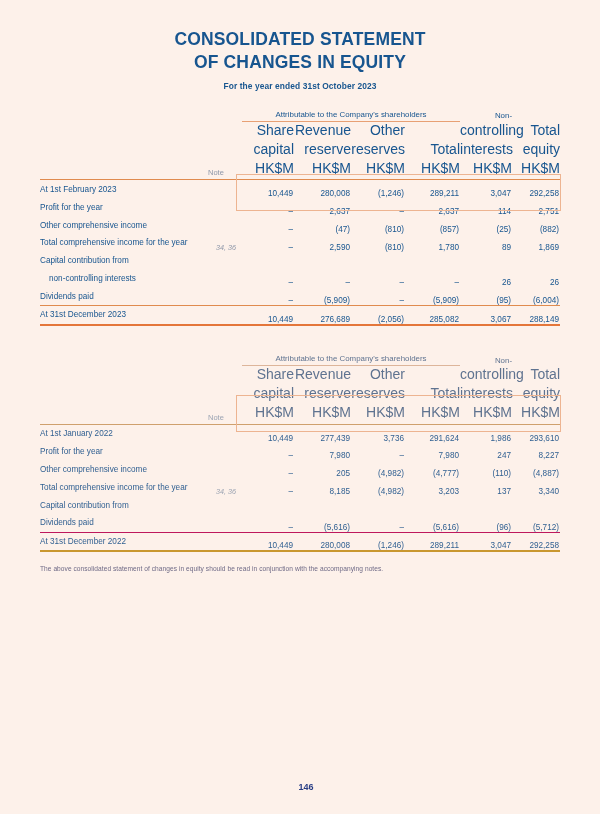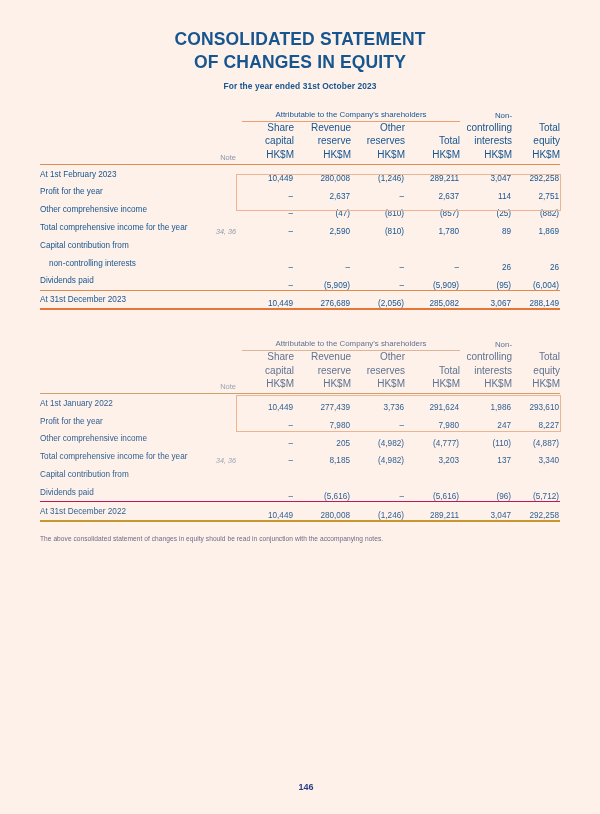--- a/index.html
+++ b/index.html
@@ -69,31 +69,30 @@
     color: #17558f;
     border-bottom: 0.9px solid #e8a074;
     padding-bottom: 2px !important;
     height: 14px;
   }
   .hdr-nci-top {
     font-size: 7.9px; font-weight: bold; text-align: right;
     color: #17558f; vertical-align: bottom; padding-bottom: 1px !important;
   }
   .hdr-col {
-    font-size: 10px;
+    font-size: 14px;
     font-weight: bold;
     text-align: right;
     color: #17558f;
     line-height: 1.28;
     padding-bottom: 1px !important;
     white-space: pre-line;
   }
   .hdr-note {
     font-size: 7.5px;
-    text-align: right;
     color: #8d96a8;
     padding-bottom: 1px !important;
     padding-right: 6px !important;
   }
   tr.hdr-units td { border-bottom: 1.1px solid #e08b4e; padding-bottom: 2px !important; }
 
   
   .t2 .hdr-group-cell,
   .t2 .hdr-col,
   .t2 .hdr-nci-top { color: #5f7390; font-weight: normal; }

